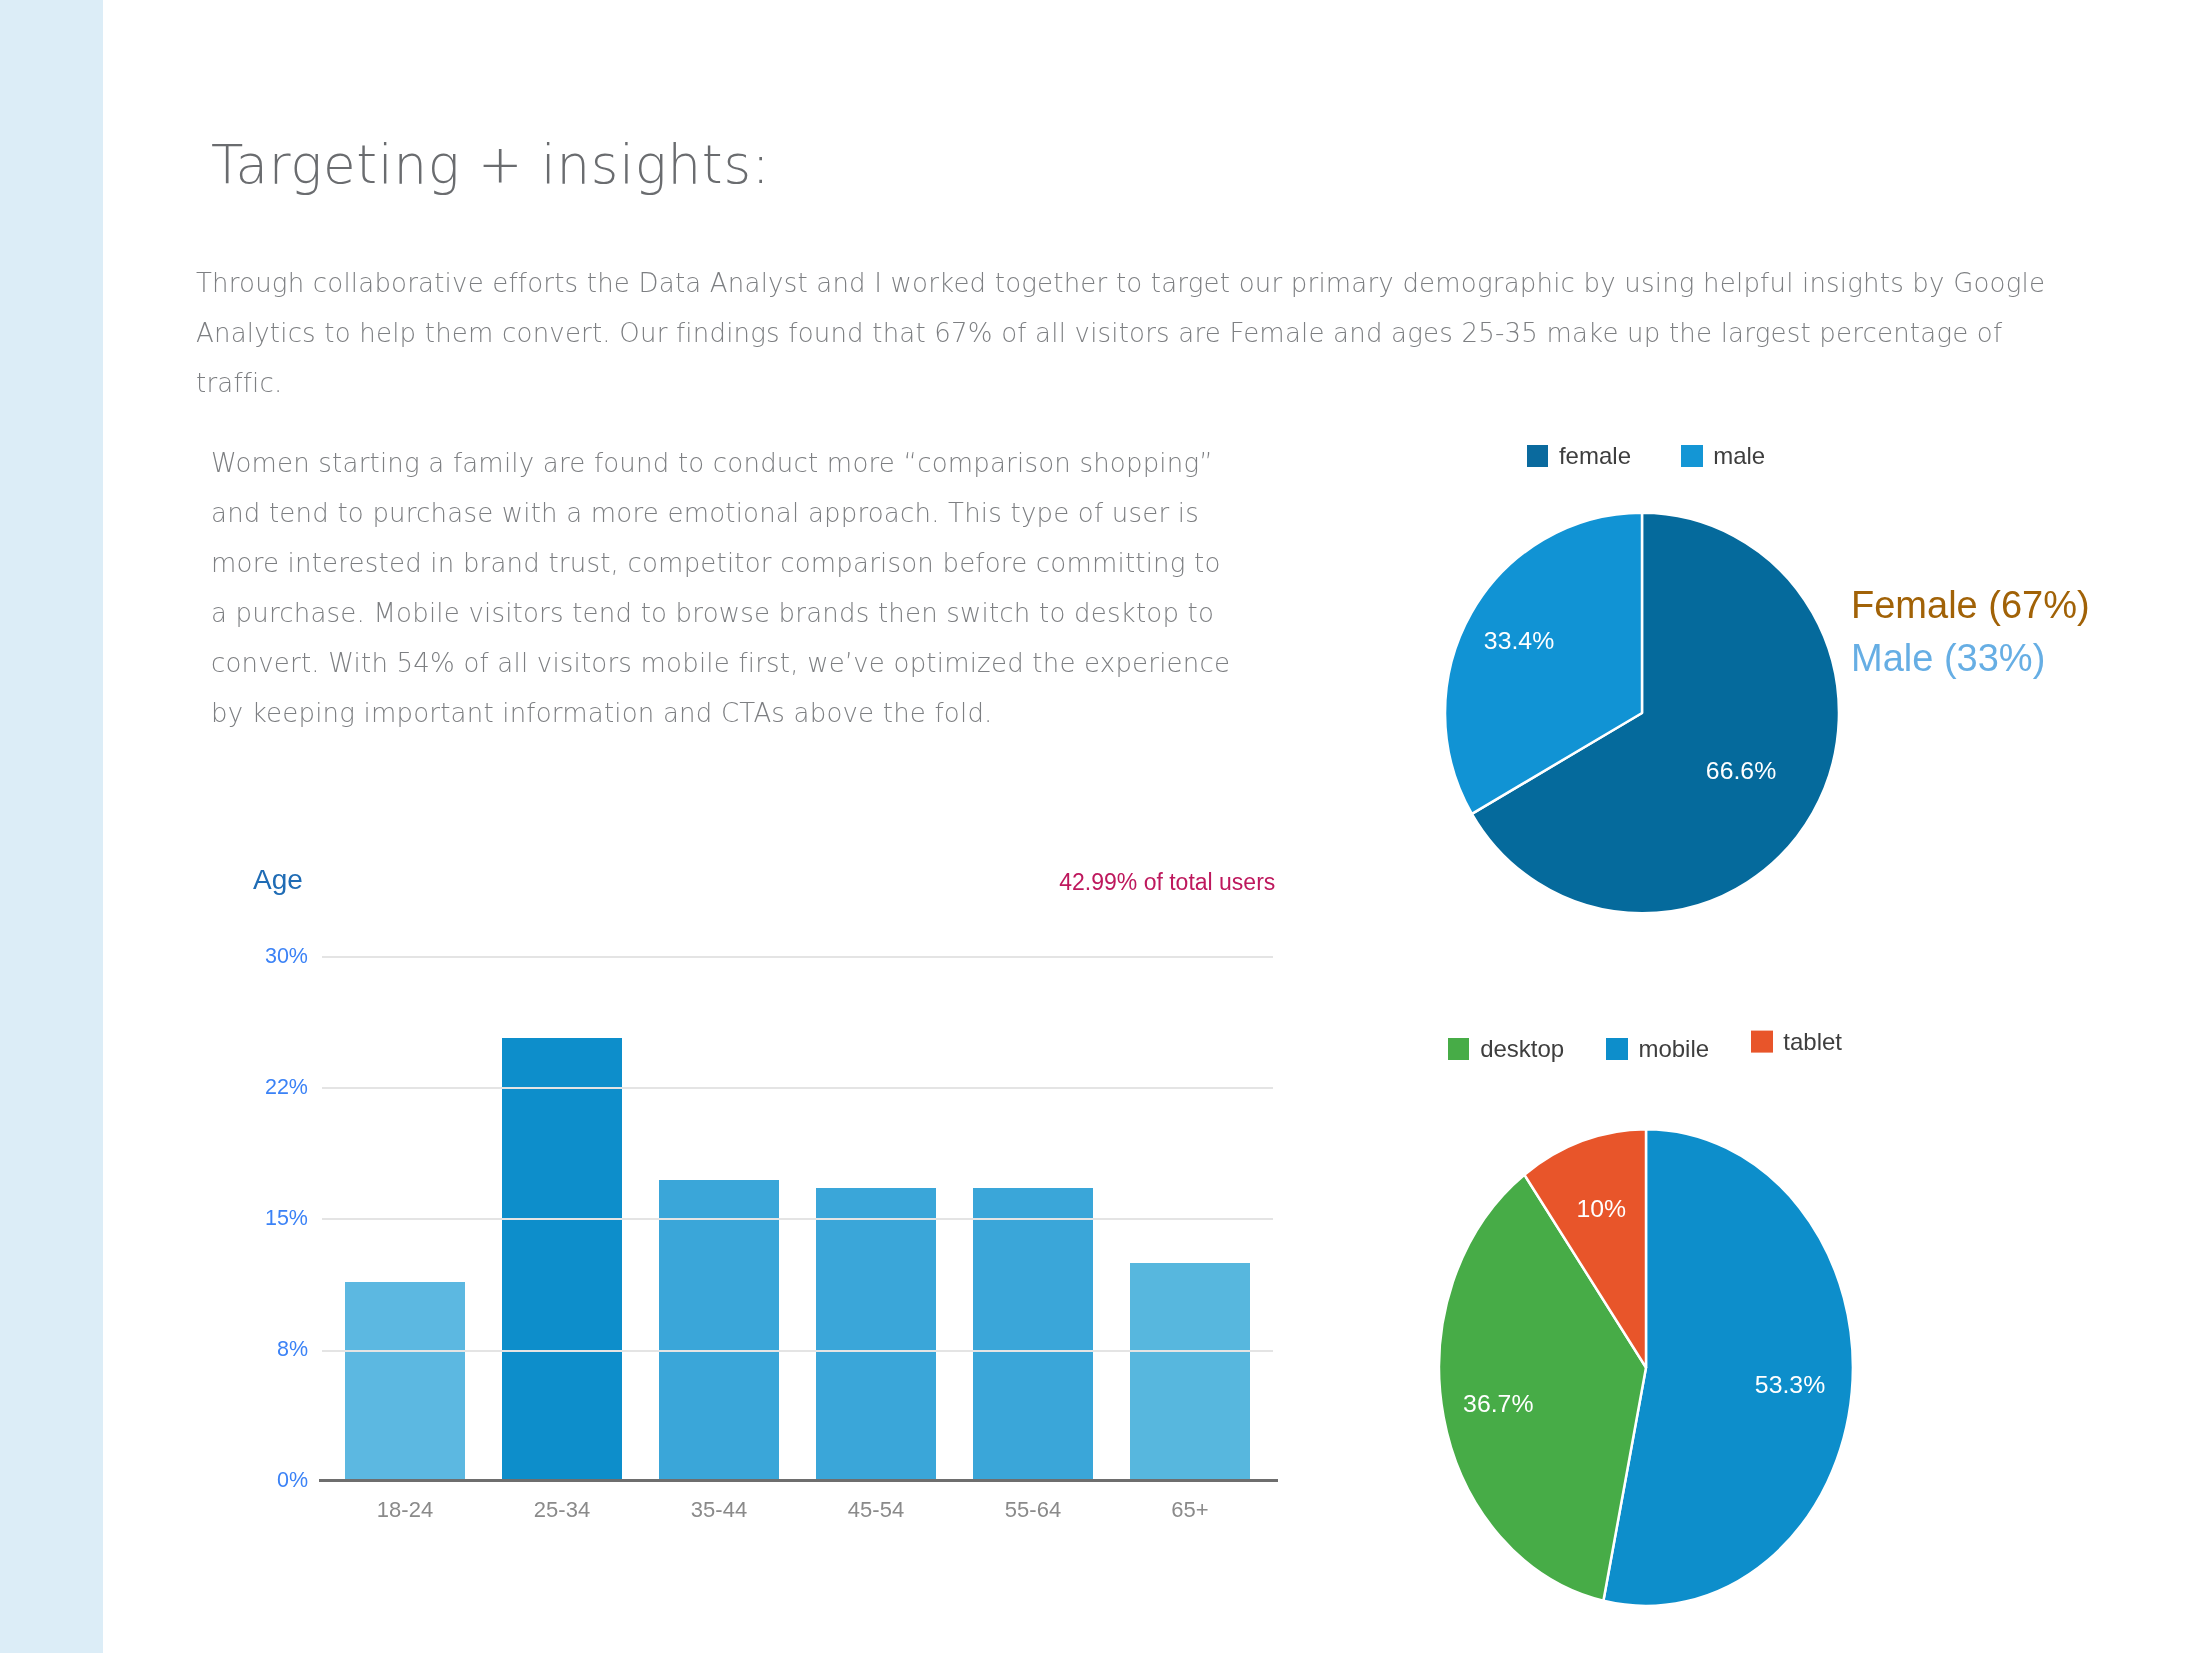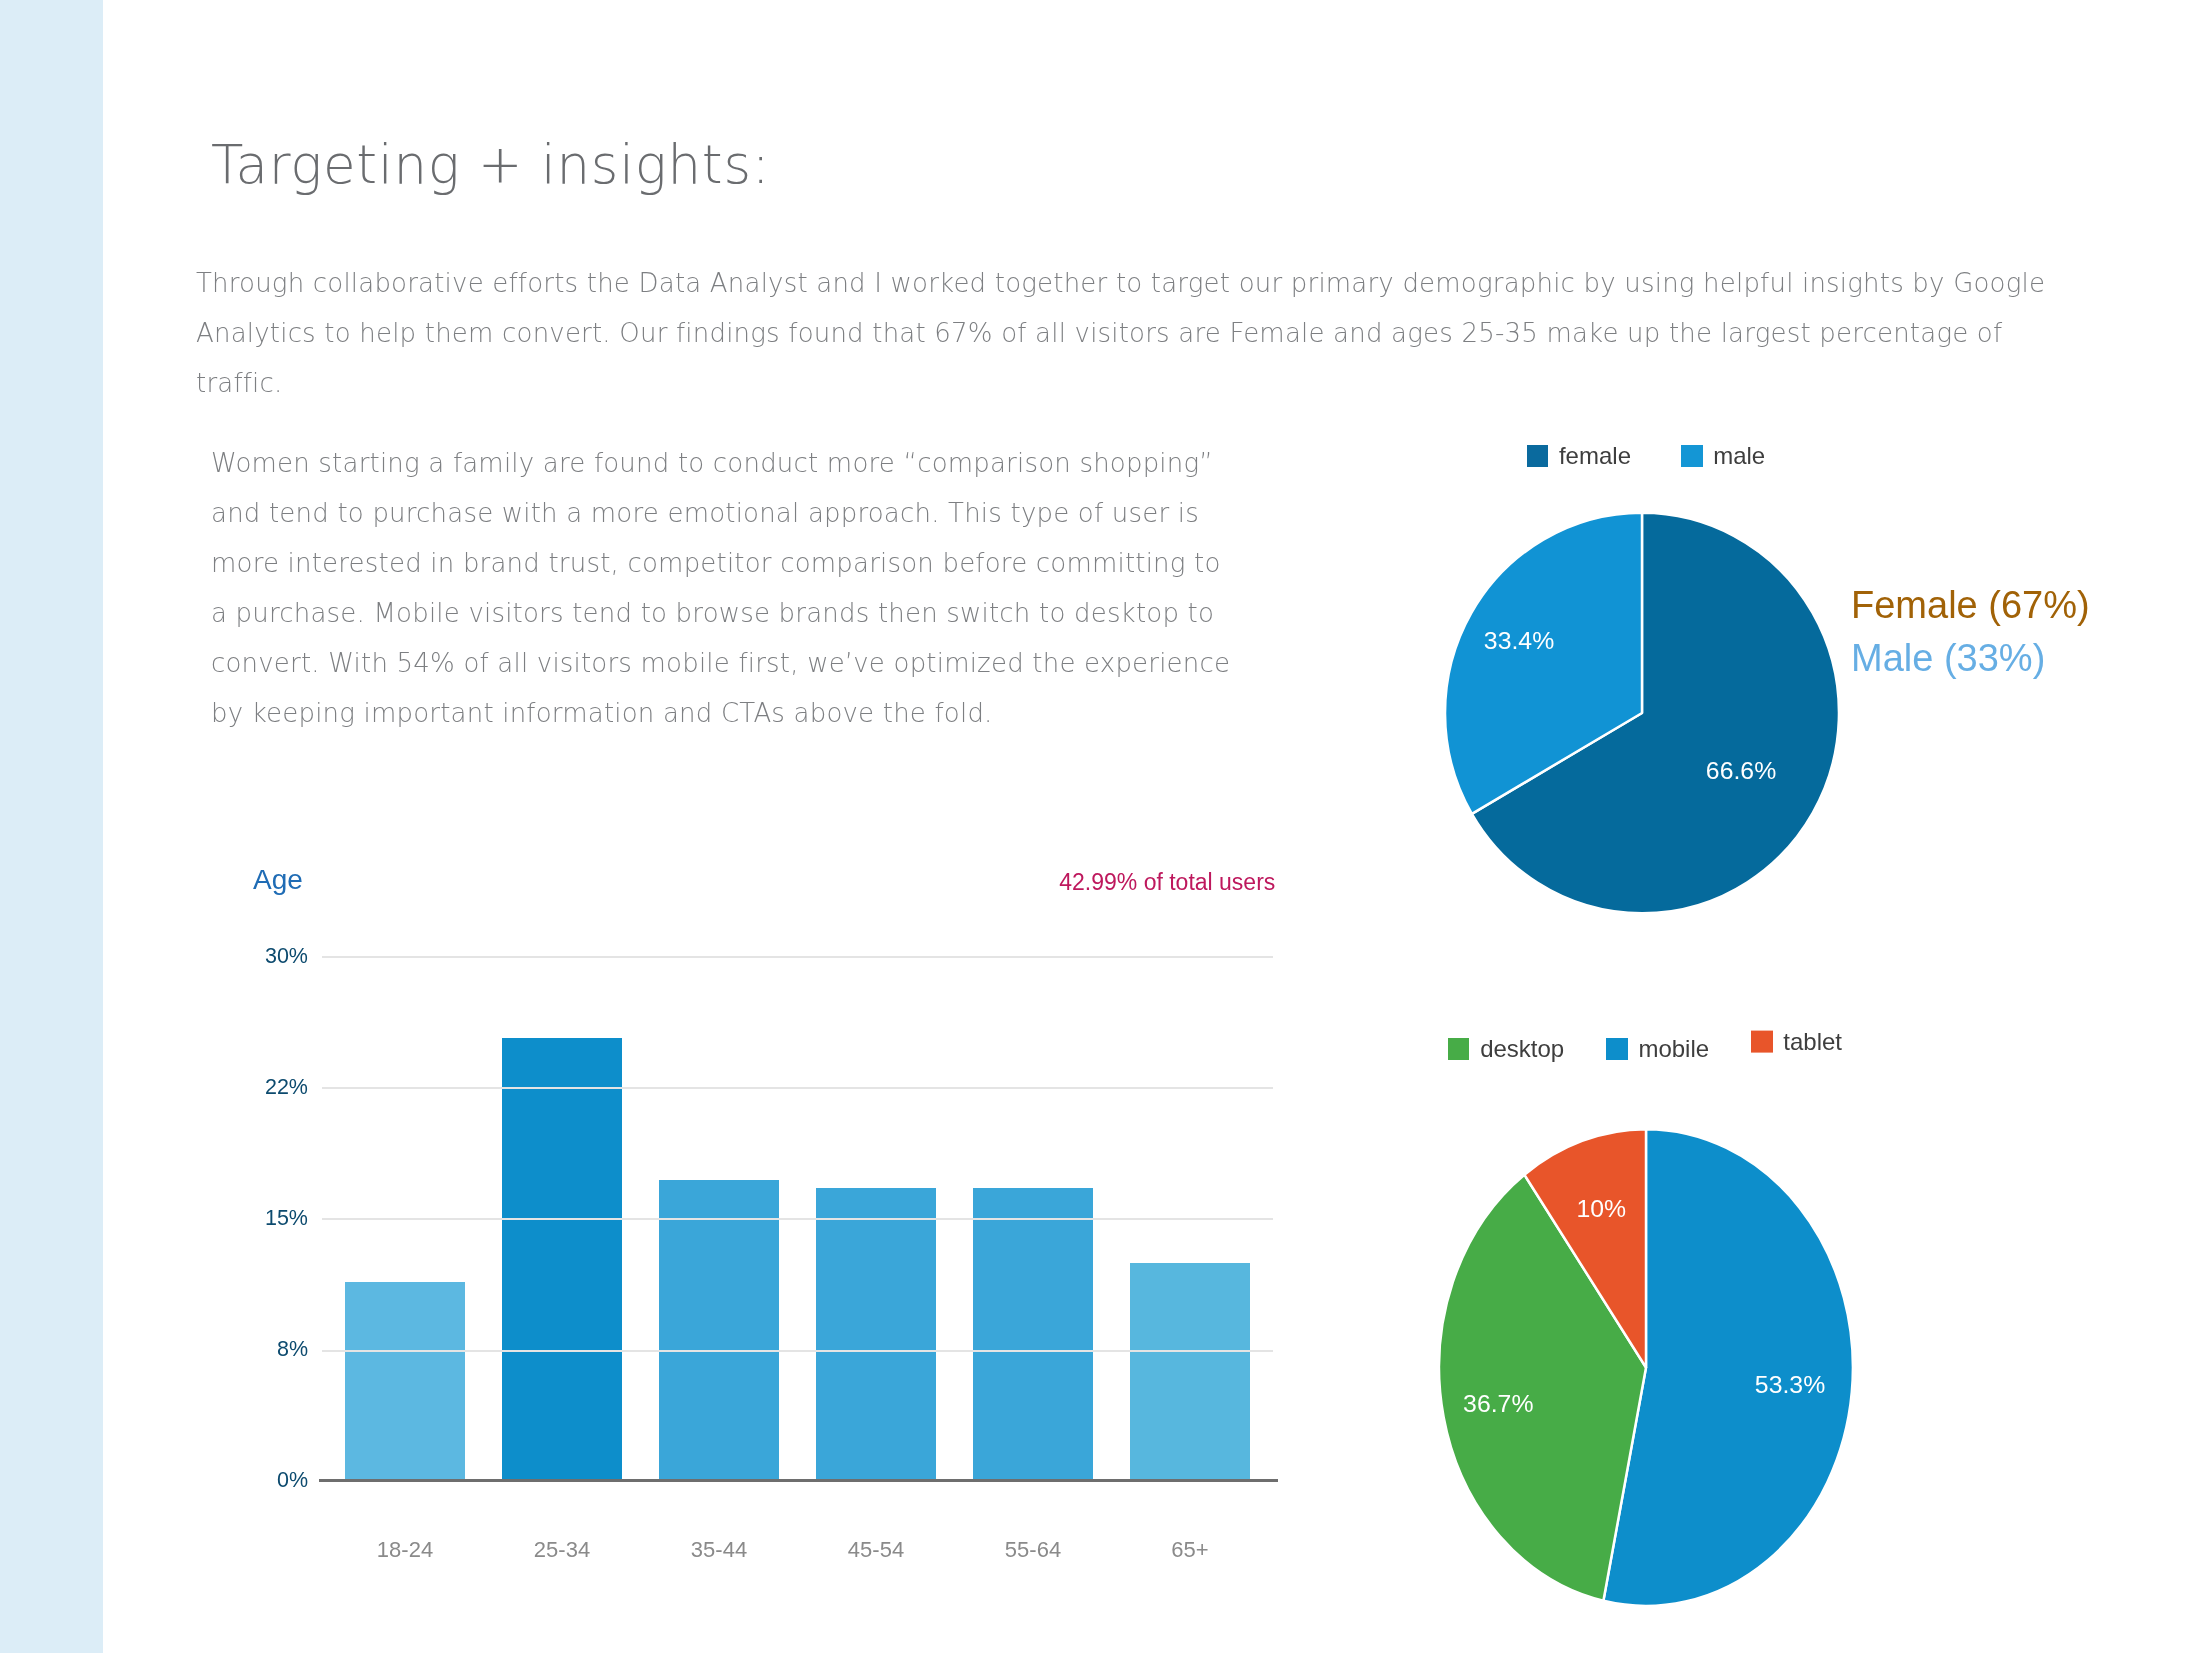--- a/index.html
+++ b/index.html
@@ -29,28 +29,28 @@
   #gender-callouts{left:1851px;top:559px;}
   #device-callouts{left:1877px;top:1176px;line-height:55px;}
   .callout div{line-height:inherit;}
 
   
   #age-chart{position:absolute;left:248px;top:862px;width:1029px;height:686px;}
   #age-title{position:absolute;left:5px;top:1.7px;font-size:28px;color:#1f6cb5;}
   #age-subtitle{position:absolute;right:1.7px;top:6.6px;font-size:23px;color:#8a8a8a;}
   #age-plot{position:absolute;left:74px;top:94px;width:951px;height:524px;}
   .gridline{position:absolute;left:0;width:100%;height:1.7px;background:#e4e4e4;}
-  .ytick{position:absolute;left:0;width:60px;text-align:right;font-size:21.5px;color:#0c4a6e;}
+  .ytick{position:absolute;left:0;width:60px;text-align:right;font-size:21.5px;color:#3b82f6;}
   .bars{position:absolute;left:0;bottom:0;width:100%;height:100%;
         display:flex;justify-content:center;align-items:flex-end;gap:37px;}
   .bar{width:120px;}
   .axis{position:absolute;left:71px;top:617px;width:959px;height:2.5px;background:#6e6e6e;}
   .xlabels{position:absolute;left:74px;top:635px;width:951px;
            display:flex;justify-content:center;gap:37px;}
-  .xlabels div{width:120px;text-align:center;font-size:22px;color:#8a8a8a;margin-top:40px;}
+  .xlabels div{width:120px;text-align:center;font-size:22px;color:#8a8a8a;}
   .slice-label{font-size:30px;fill:#ffffff;}
 </style>
 </head>
 <body>
 
 <div id="page">
   <div class="strip"></div>
 
   <h1 class="title">Targeting + insights:</h1>
   <p class="para" id="p1">Through collaborative efforts the Data Analyst and I worked together to target our primary demographic by using helpful insights by Google Analytics to help them convert. Our findings found that 67% of all visitors are Female and ages 25-35 make up the largest percentage of traffic.</p>

